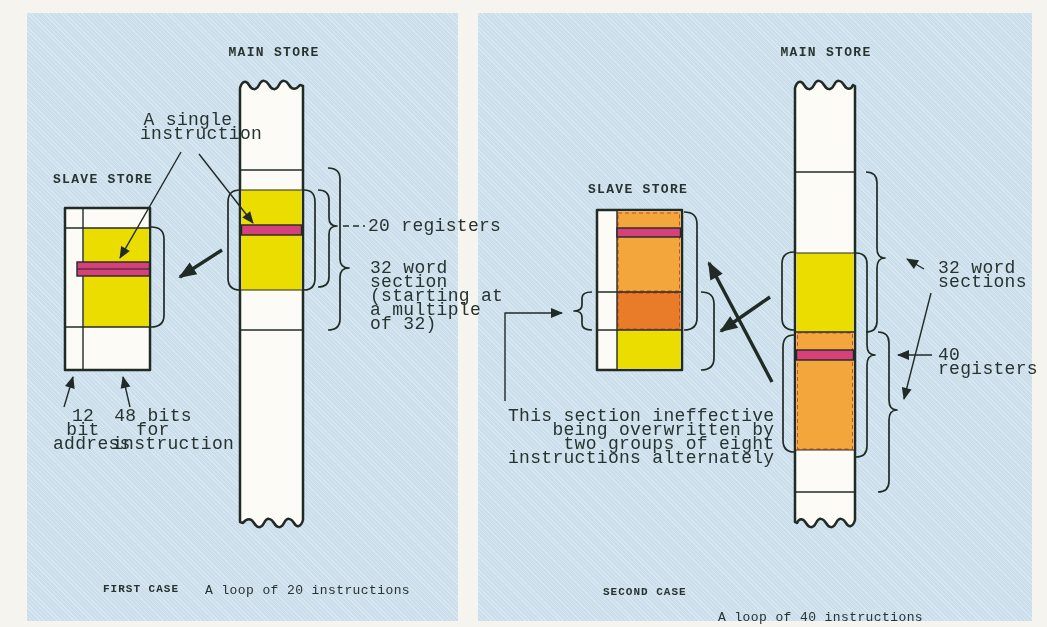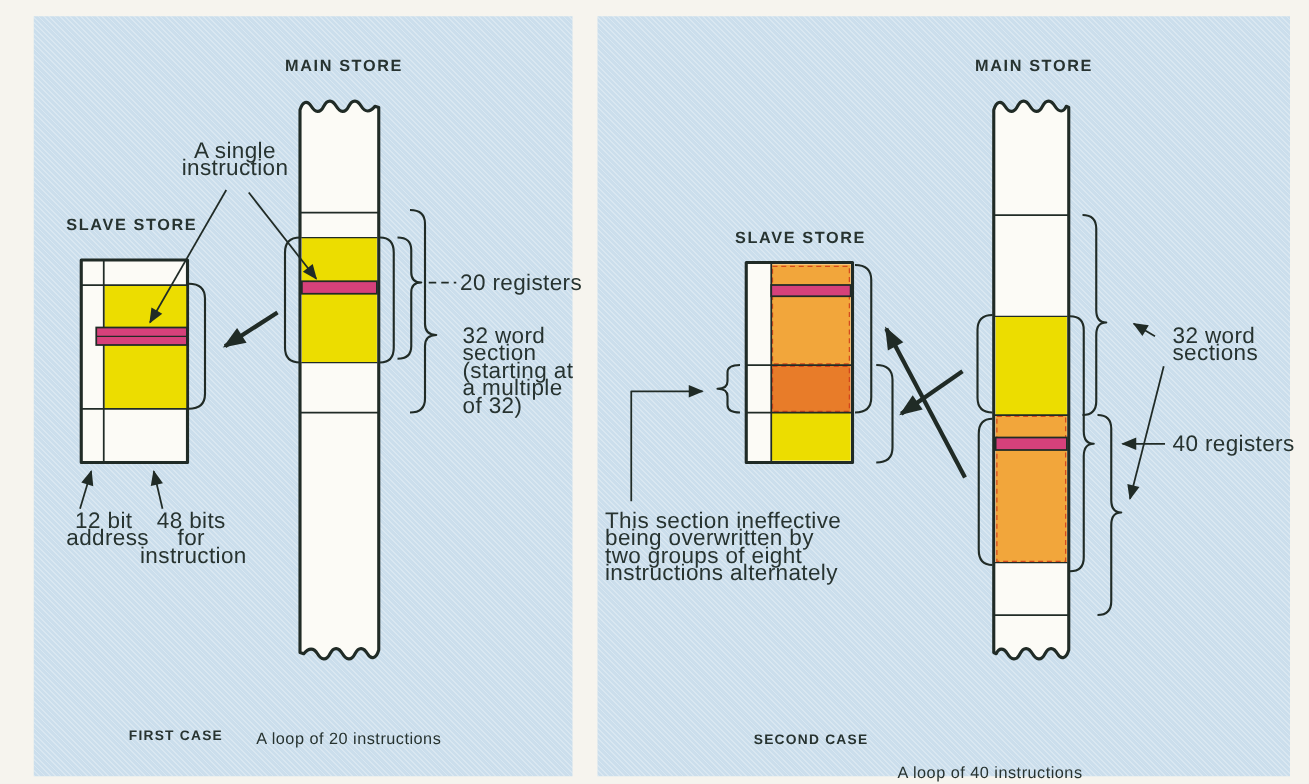--- a/index.html
+++ b/index.html
@@ -1,17 +1,17 @@
 <!DOCTYPE html>
 <html style="--paper: #f6f4ee; --panel-blue: #cbdeec; --store-white: #fcfbf6; --yellow: #ecdd00; --amber: #f2a63b; --orange: #e87c29; --pink: #d6417b; --red-dash: #cf3a18; --line: #202b26; --text: #273330;"><head>
 <meta charset="utf-8">
 <style>
   html,body{margin:0;padding:0;background:#f6f4ee;}
   .page{position:relative;width:1047px;height:627px;background:var(--paper);overflow:hidden;
-        font-family:Liberation Sans, sans-serif;color:var(--text);}
+        font-family:Liberation Mono, monospace;color:var(--text);}
   .panel{position:absolute;top:13px;height:608px;background:var(--panel-blue);
          background-image:repeating-linear-gradient(45deg,rgba(255,255,255,.28) 0 1px,rgba(0,0,0,0) 1px 3px);}
   .overlay{position:absolute;left:0;top:0;width:1047px;height:627px;}
   .lbl{position:absolute;font-size:18px;line-height:14px;letter-spacing:.3px;}
   .ttl{position:absolute;font-size:13px;letter-spacing:1.3px;font-weight:700;white-space:nowrap;}
   .cap{position:absolute;font-size:11px;letter-spacing:1px;font-weight:700;white-space:nowrap;}
   .capt{position:absolute;font-size:13px;letter-spacing:.4px;white-space:nowrap;text-align:right;}
   .ml{white-space:pre-line;}
   .ctr{text-align:center;}
   .f-yellow{fill:var(--yellow);}
@@ -142,20 +142,20 @@
   <div class="lbl ml ctr" style="left:112px;top:409px;width:82px;">48 bits for
 instruction</div>
   <div class="cap" style="left:103px;top:583px;">FIRST CASE</div>
   <div class="capt" style="left:205px;top:583px;">A loop of 20 instructions</div>
 
   <div class="ttl" style="left:780px;top:45px;width:92px;text-align:center;">MAIN STORE</div>
   <div class="ttl" style="left:588px;top:182px;">SLAVE STORE</div>
   <div class="lbl ml" style="left:938px;top:261px;">32 word
 sections</div>
   <div class="lbl" style="left:938px;top:348px;">40 registers</div>
-  <div class="lbl ml" style="left:484px;top:409px;">This section ineffective
+  <div class="lbl ml" style="left:508px;top:409px;text-align:right;">This section ineffective
 being overwritten by
 two groups of eight
 instructions alternately</div>
   <div class="cap" style="left:603px;top:586px;">SECOND CASE</div>
   <div class="capt" style="left:718px;top:586px;margin-top:24px;">A loop of 40 instructions</div>
 
 </div>
 
 </body></html>

